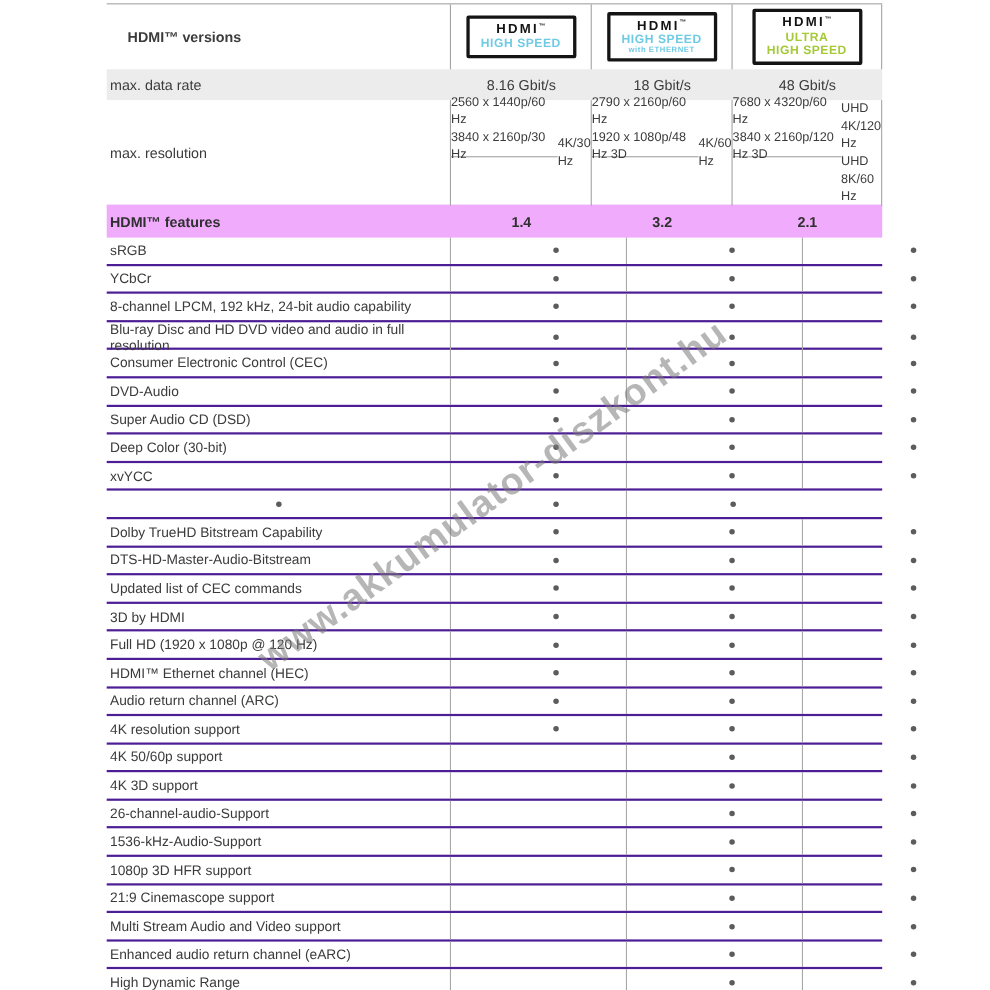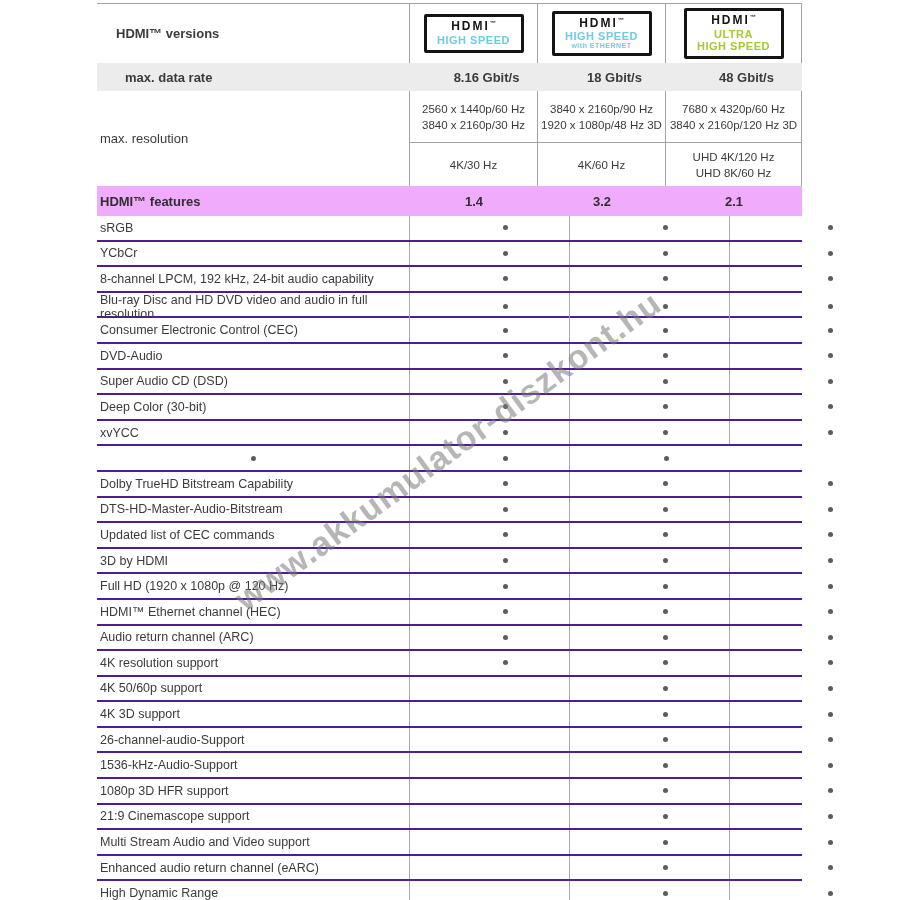--- a/index.html
+++ b/index.html
@@ -27,30 +27,30 @@
   }
   .logo-brand{font-weight:bold;font-size:12px;letter-spacing:2px;color:#141414;}
   .logo-tm{font-size:6px;vertical-align:super;letter-spacing:0;}
   .logo-line{font-weight:bold;font-size:11px;letter-spacing:0.5px;}
   .logo-line.small{font-size:7px;letter-spacing:0.5px;}
   .cyan{color:#6fcbe4;}
   .green{color:#a5c937;}
 
   
   .rate-row{background:#ececec;height:28px;}
-  .rate-row .cell{display:flex;align-items:center;justify-content:center;font-weight:bold;font-size:13px;margin-left:25px;}
+  .rate-row .cell{display:flex;align-items:center;justify-content:center;font-weight:normal;font-size:13px;}
   .rate-row .label-cell{justify-content:flex-start;padding-left:3px;}
 
   
   .res-row{height:95px;}
   .res-row .label-cell{
     border-right:1px solid #a3a3a3;display:flex;align-items:center;
     font-weight:normal;font-size:13px;padding-left:3px;
   }
-  .res-col{border-right:1px solid #a3a3a3;display:flex;flex-direction:column;}
+  .res-col{border-right:1px solid #a3a3a3;display:flex;flex-direction:row;}
   .res-top{
     height:51px;border-bottom:1px solid #a3a3a3;
     display:flex;flex-direction:column;align-items:center;justify-content:center;
     font-size:11.5px;line-height:16px;
   }
   .res-bottom{
     flex:1;display:flex;flex-direction:column;align-items:center;justify-content:center;
     font-size:11.5px;line-height:16px;
   }
   .res-line:empty{display:none;}
@@ -122,21 +122,21 @@
         <span class="res-line">2560 x 1440p/60 Hz</span>
         <span class="res-line">3840 x 2160p/30 Hz</span>
       </div>
       <div class="res-bottom">
         <span class="res-line">4K/30 Hz</span>
 
       </div>
     </div>
     <div class="cell res-col">
       <div class="res-top">
-        <span class="res-line">3840 x 2160p/90 Hz</span>
+        <span class="res-line">2790 x 2160p/60 Hz</span>
         <span class="res-line">1920 x 1080p/48 Hz 3D</span>
       </div>
       <div class="res-bottom">
         <span class="res-line">4K/60 Hz</span>
 
       </div>
     </div>
     <div class="cell res-col">
       <div class="res-top">
         <span class="res-line">7680 x 4320p/60 Hz</span>

